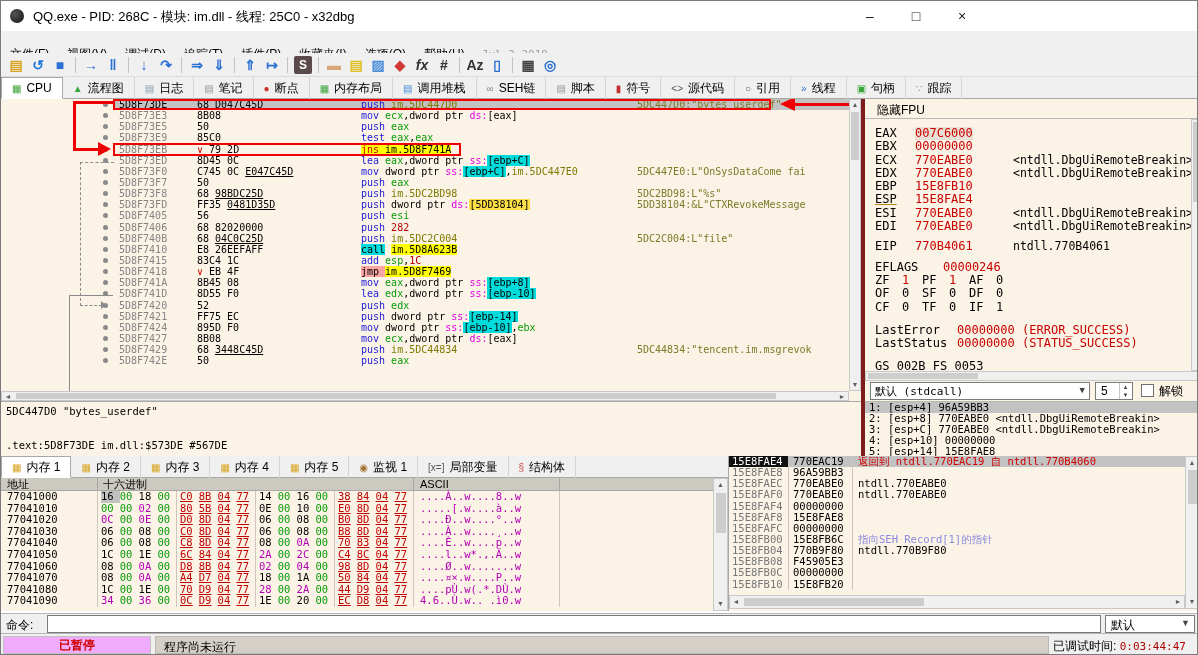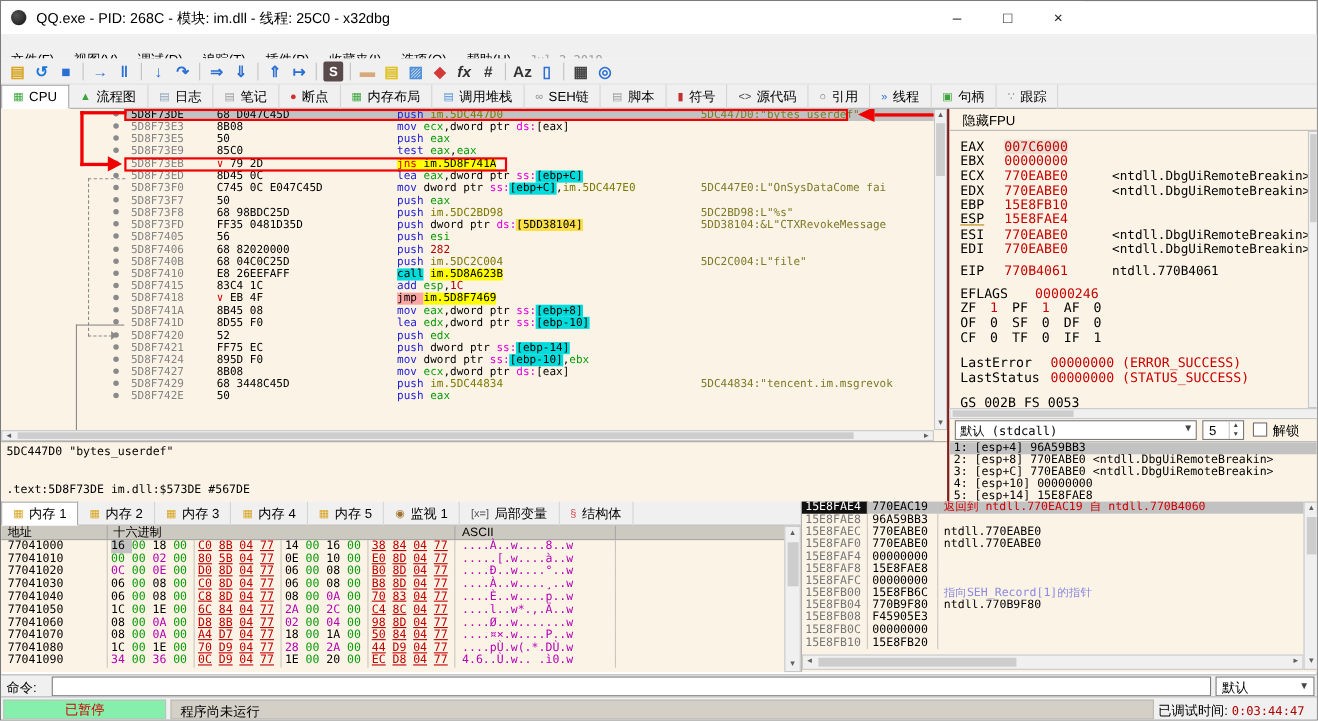--- a/index.html
+++ b/index.html
@@ -33,31 +33,31 @@
 .c-addr{width:84px;padding-left:6px;color:#848484}
 .drow.sel .c-addr{color:#000}
 .c-bytes{width:164px}
 .c-instr{width:276px}
 .c-cmt{flex:1;color:#7e7a28;overflow:hidden}
 .tk-pl{color:#000}.tk-mn{color:#2222d6}.tk-reg{color:#089c08}.tk-seg{color:#e000e0}
 .tk-mod{color:#7e7a00}.tk-num{color:#b40000}
 .tk-smem{background:#00dcdc;color:#000}.tk-dmem{background:#fde047;color:#000}
 .tk-callm{background:#00dcdc;color:#000}.tk-jmpm{background:#fca5a5;color:#000}
 .tk-jcc{background:#ffff00;color:#cf0000}.tk-jtgt{background:#ffff00;color:#000}
-.tk-b{color:#000}.tk-bu{color:#000;}.tk-jv{color:#cf0000}
+.tk-b{color:#000}.tk-bu{color:#000;text-decoration:underline}.tk-jv{color:#cf0000}
 
 .jline{position:absolute}
 .tri{position:absolute;width:0;height:0}
 
 .sb{position:absolute;background:#f0f0f0;border:1px solid #c8c8c8}
 .sb-th{position:absolute;background:#cdcdcd}
 .sb-ar{position:absolute;color:#606060;font-size:7px;line-height:8px;text-align:center;width:100%}
 #infobox{left:0;top:302px;width:860px;height:55px;background:#fbf3e6;border-top:1px solid #a8a8a8;font-family:"DejaVu Sans Mono",monospace;font-size:10.5px;padding:3px 5px}
 #info-line2{margin-top:22px}
-#registers-pane{left:860px;top:98px;width:338px;height:357px;background:#fbf3e6;border-left:2px solid #7f1d1d}
+#registers-pane{left:860px;top:98px;width:338px;height:357px;background:#fbf3e6;border-left:4px solid #7f1d1d}
 #regs-header{left:0;top:0;width:338px;height:20px;border-bottom:1px solid #b8b8b8;padding:3px 0 0 12px;font-size:12px}
 #regs{left:0;top:20px;width:326px;height:252px;overflow:hidden;font-family:"DejaVu Sans Mono",monospace;font-size:12px;padding-top:8px}
 .rline{position:relative;height:13.3px;line-height:13.3px}
 .rsp{height:7px}.rsp10{height:10px}
 .r-name{position:absolute;left:10px}.r-esp{text-decoration:underline;text-decoration-color:#b8860b}
 .r-val{position:absolute;left:50px;color:#c80000}.r-hl{background:#eadfd4}
 .r-sym{position:absolute;left:148px;font-size:11.5px}
 .r-val2{position:absolute;left:78px;color:#c80000}
 .f-n{position:absolute}.f-v{position:absolute}
 .le-lab{position:absolute;left:10px}.le-val{position:absolute;left:92px;color:#c80000}
@@ -93,21 +93,21 @@
 .s-addr-sel{background:#111;color:#fff}
 .s-val{width:64px;padding-left:4px;border-right:1px solid #cbc7bc}
 .s-cmt{flex:1;padding-left:5px;overflow:hidden}
 .s-ret{color:#cf0000}.s-sym{color:#000}.s-seh{color:#8a8ae0}
 
 #cmdbar{left:0;top:612px;width:1198px;height:20px;background:#f0f0f0;border-top:1px solid #b5b5b5}
 #cmd-label{left:5px;top:3px}
 #cmd-input{left:46px;top:1px;width:1054px;height:18px;background:#fff;border:1px solid #7a7a7a}
 #combo-default{left:1104px;top:1px;width:90px;height:18px;background:#fff;border:1px solid #7a7a7a;padding:1px 5px}
 #statusbar{left:0;top:632px;width:1198px;height:23px;background:#f0f0f0;border-top:1px solid #b5b5b5}
-#status-state{left:2px;top:2px;width:148px;height:18px;background:#86efac;border:1px solid #c0c0c0;color:#d00000;font-weight:normal;text-align:center;line-height:17px}
+#status-state{left:2px;top:2px;width:148px;height:18px;background:#f0abfc;border:1px solid #c0c0c0;color:#d00000;font-weight:bold;text-align:center;line-height:17px}
 #status-msg{left:154px;top:2px;width:894px;height:18px;background:#d4d0c8;border:1px solid #bdb9b1;padding:2px 8px}
 #status-time{left:1052px;top:4px}
 #status-time b{font-weight:normal;color:#b00000;font-family:"DejaVu Sans Mono",monospace;font-size:11px}
 </style>
 </head>
 <body>
 
 <div class="abs" id="titlebar">
   <div class="abs" id="app-icon"></div>
   <div class="abs" id="title-text">QQ.exe - PID: 268C - 模块: im.dll - 线程: 25C0 - x32dbg</div>

